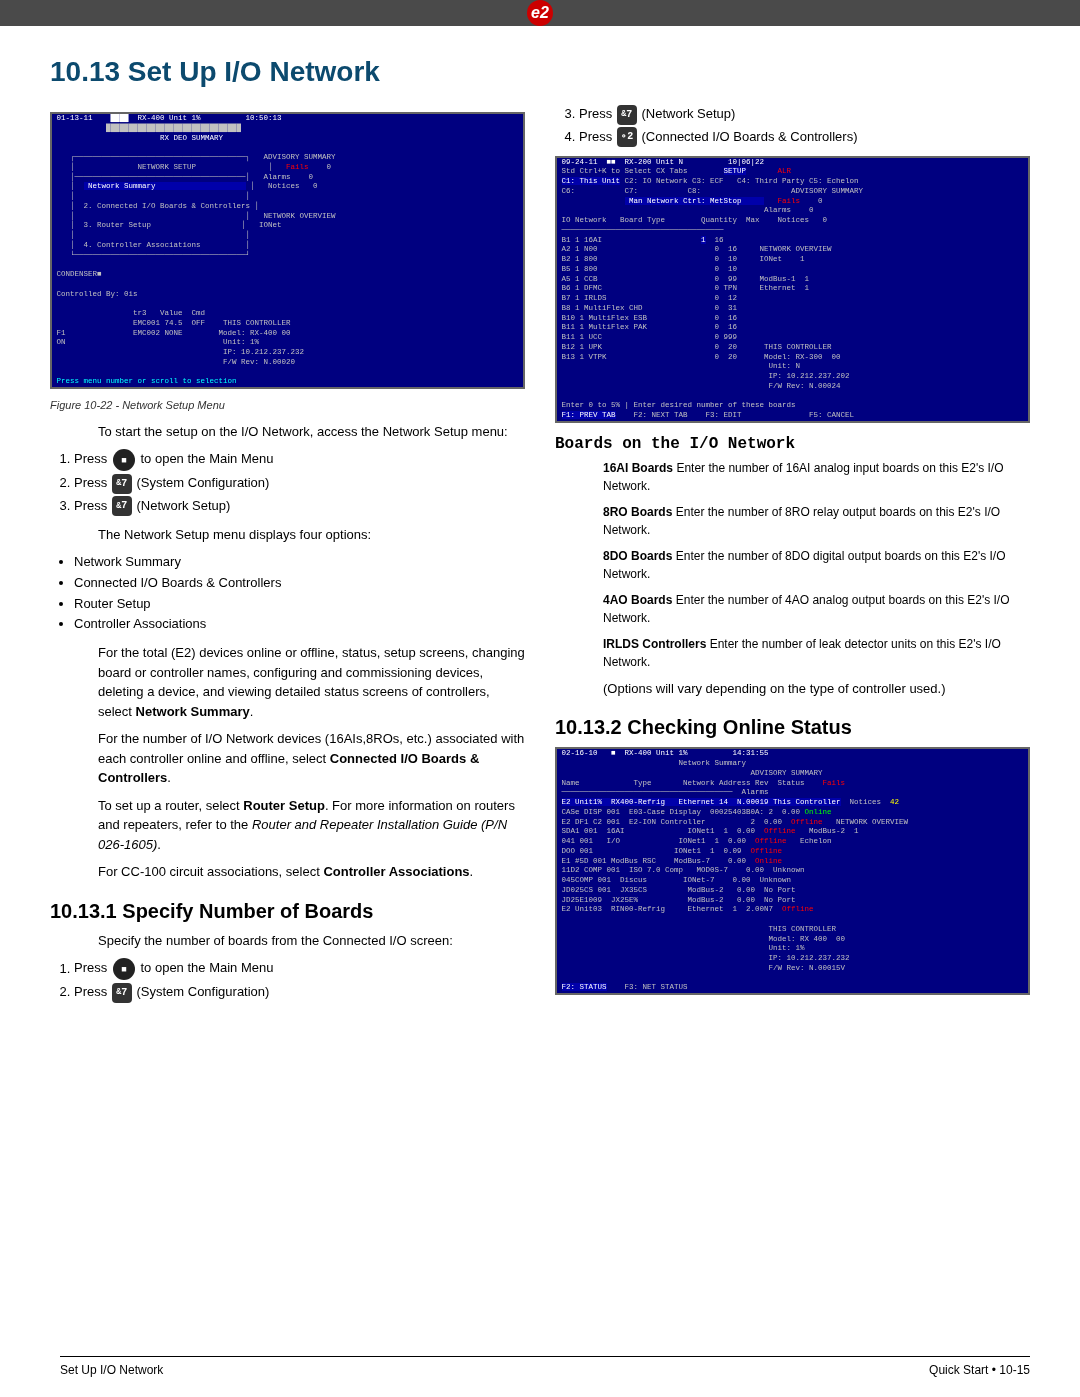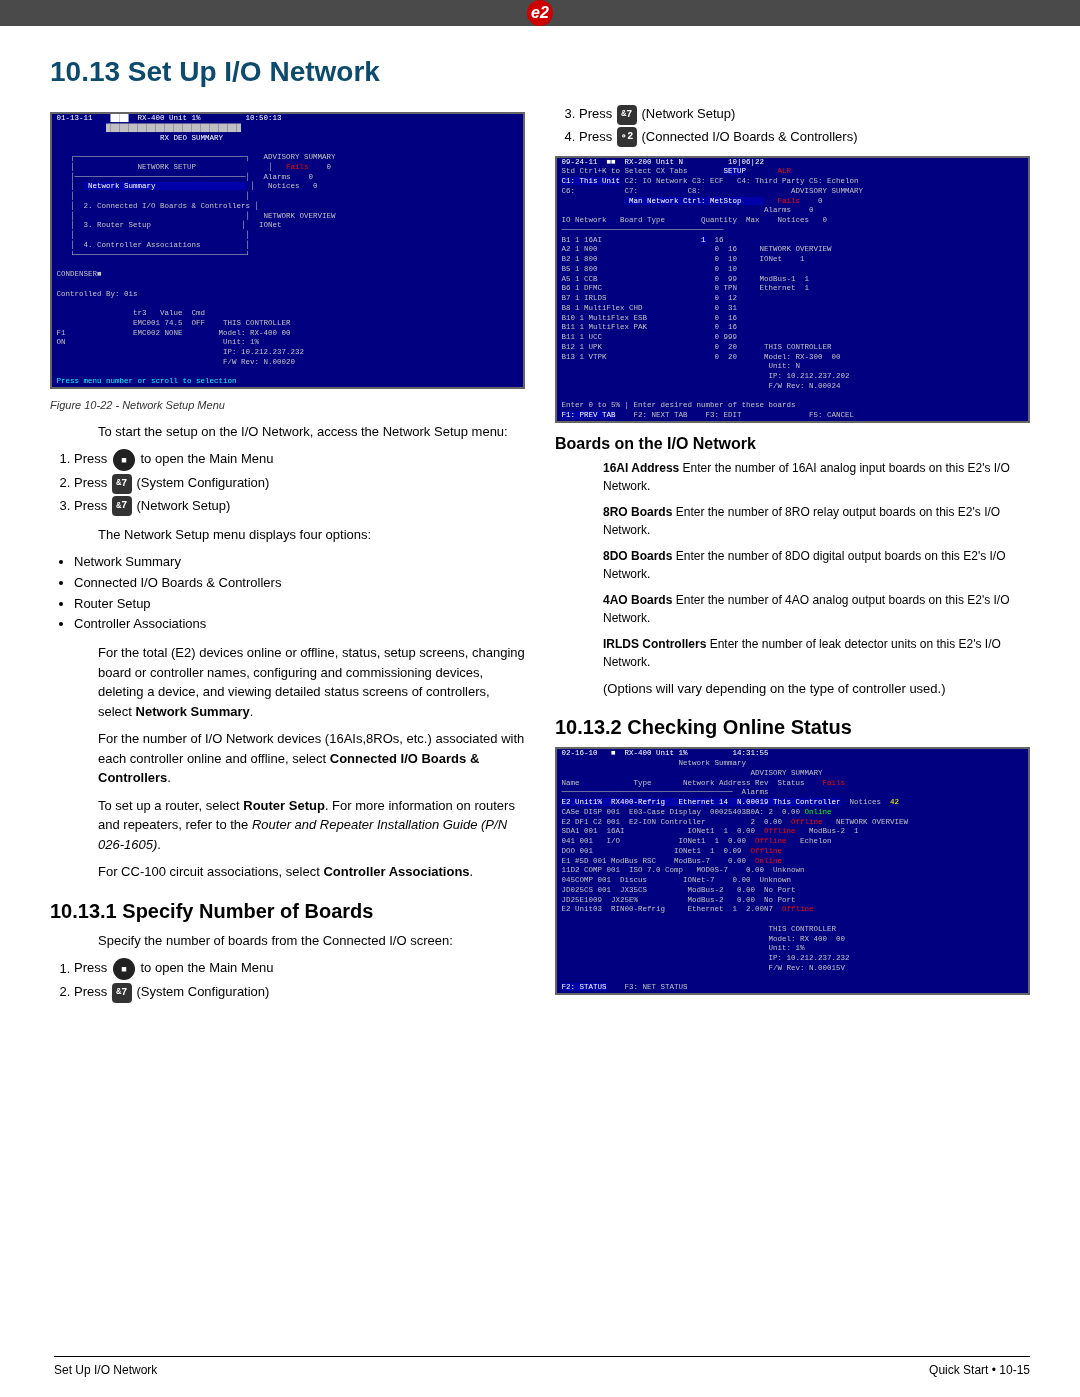--- a/index.html
+++ b/index.html
@@ -65,20 +65,21 @@
     h2 {
       font-size: 20px;
       font-weight: bold;
       margin: 18px 0 8px 0;
     }
 
     h3 {
       font-size: 16px;
       font-weight: bold;
       margin: 12px 0 6px 0;
+      font-family: Liberation Mono, monospace;
     }
 
     p {
       font-size: 13px;
       line-height: 1.5;
       margin-bottom: 8px;
       margin-left: 48px;
     }
 
     
@@ -167,21 +168,21 @@
       font-size: 9px;
       font-weight: bold;
       vertical-align: middle;
       margin: 0 2px;
     }
 
     
     .page-footer {
       position: absolute;
       bottom: 20px;
-      left: 54px;
+      left: 60px;
       right: 50px;
       display: flex;
       justify-content: space-between;
       border-top: 1px solid #000;
       padding-top: 6px;
       font-size: 12px;
     }
     .boards-section p {
       font-size: 12px;
     }
@@ -337,21 +338,21 @@
         <div class="screen-row">                                               F/W Rev: N.00024</div>
         <div class="screen-row">&nbsp;</div>
         <div class="screen-row"> Enter 0 to 5% | Enter desired number of these boards</div>
         <div class="screen-row"> <span class="highlight">F1: PREV TAB</span>    F2: NEXT TAB    F3: EDIT               F5: CANCEL</div>
       </div>
 
 
       <h3>Boards on the I/O Network</h3>
 
       <div class="boards-section">
-        <p><span class="term-label">16AI Address</span>  <span>Enter the number of 16AI analog input boards on this E2's I/O Network.</span></p>
+        <p><span class="term-label">16AI Boards</span>  <span>Enter the number of 16AI analog input boards on this E2's I/O Network.</span></p>
         <p><span class="term-label">8RO Boards</span>  <span>Enter the number of 8RO relay output boards on this E2's I/O Network.</span></p>
         <p><span class="term-label">8DO Boards</span>  <span>Enter the number of 8DO digital output boards on this E2's I/O Network.</span></p>
         <p><span class="term-label">4AO Boards</span>  <span>Enter the number of 4AO analog output boards on this E2's I/O Network.</span></p>
         <p><span class="term-label">IRLDS Controllers</span>  <span>Enter the number of leak detector units on this E2's I/O Network.</span></p>
       </div>
 
       <p>(Options will vary depending on the type of controller used.)</p>
 
       <h2>10.13.2  Checking Online Status</h2>
 

